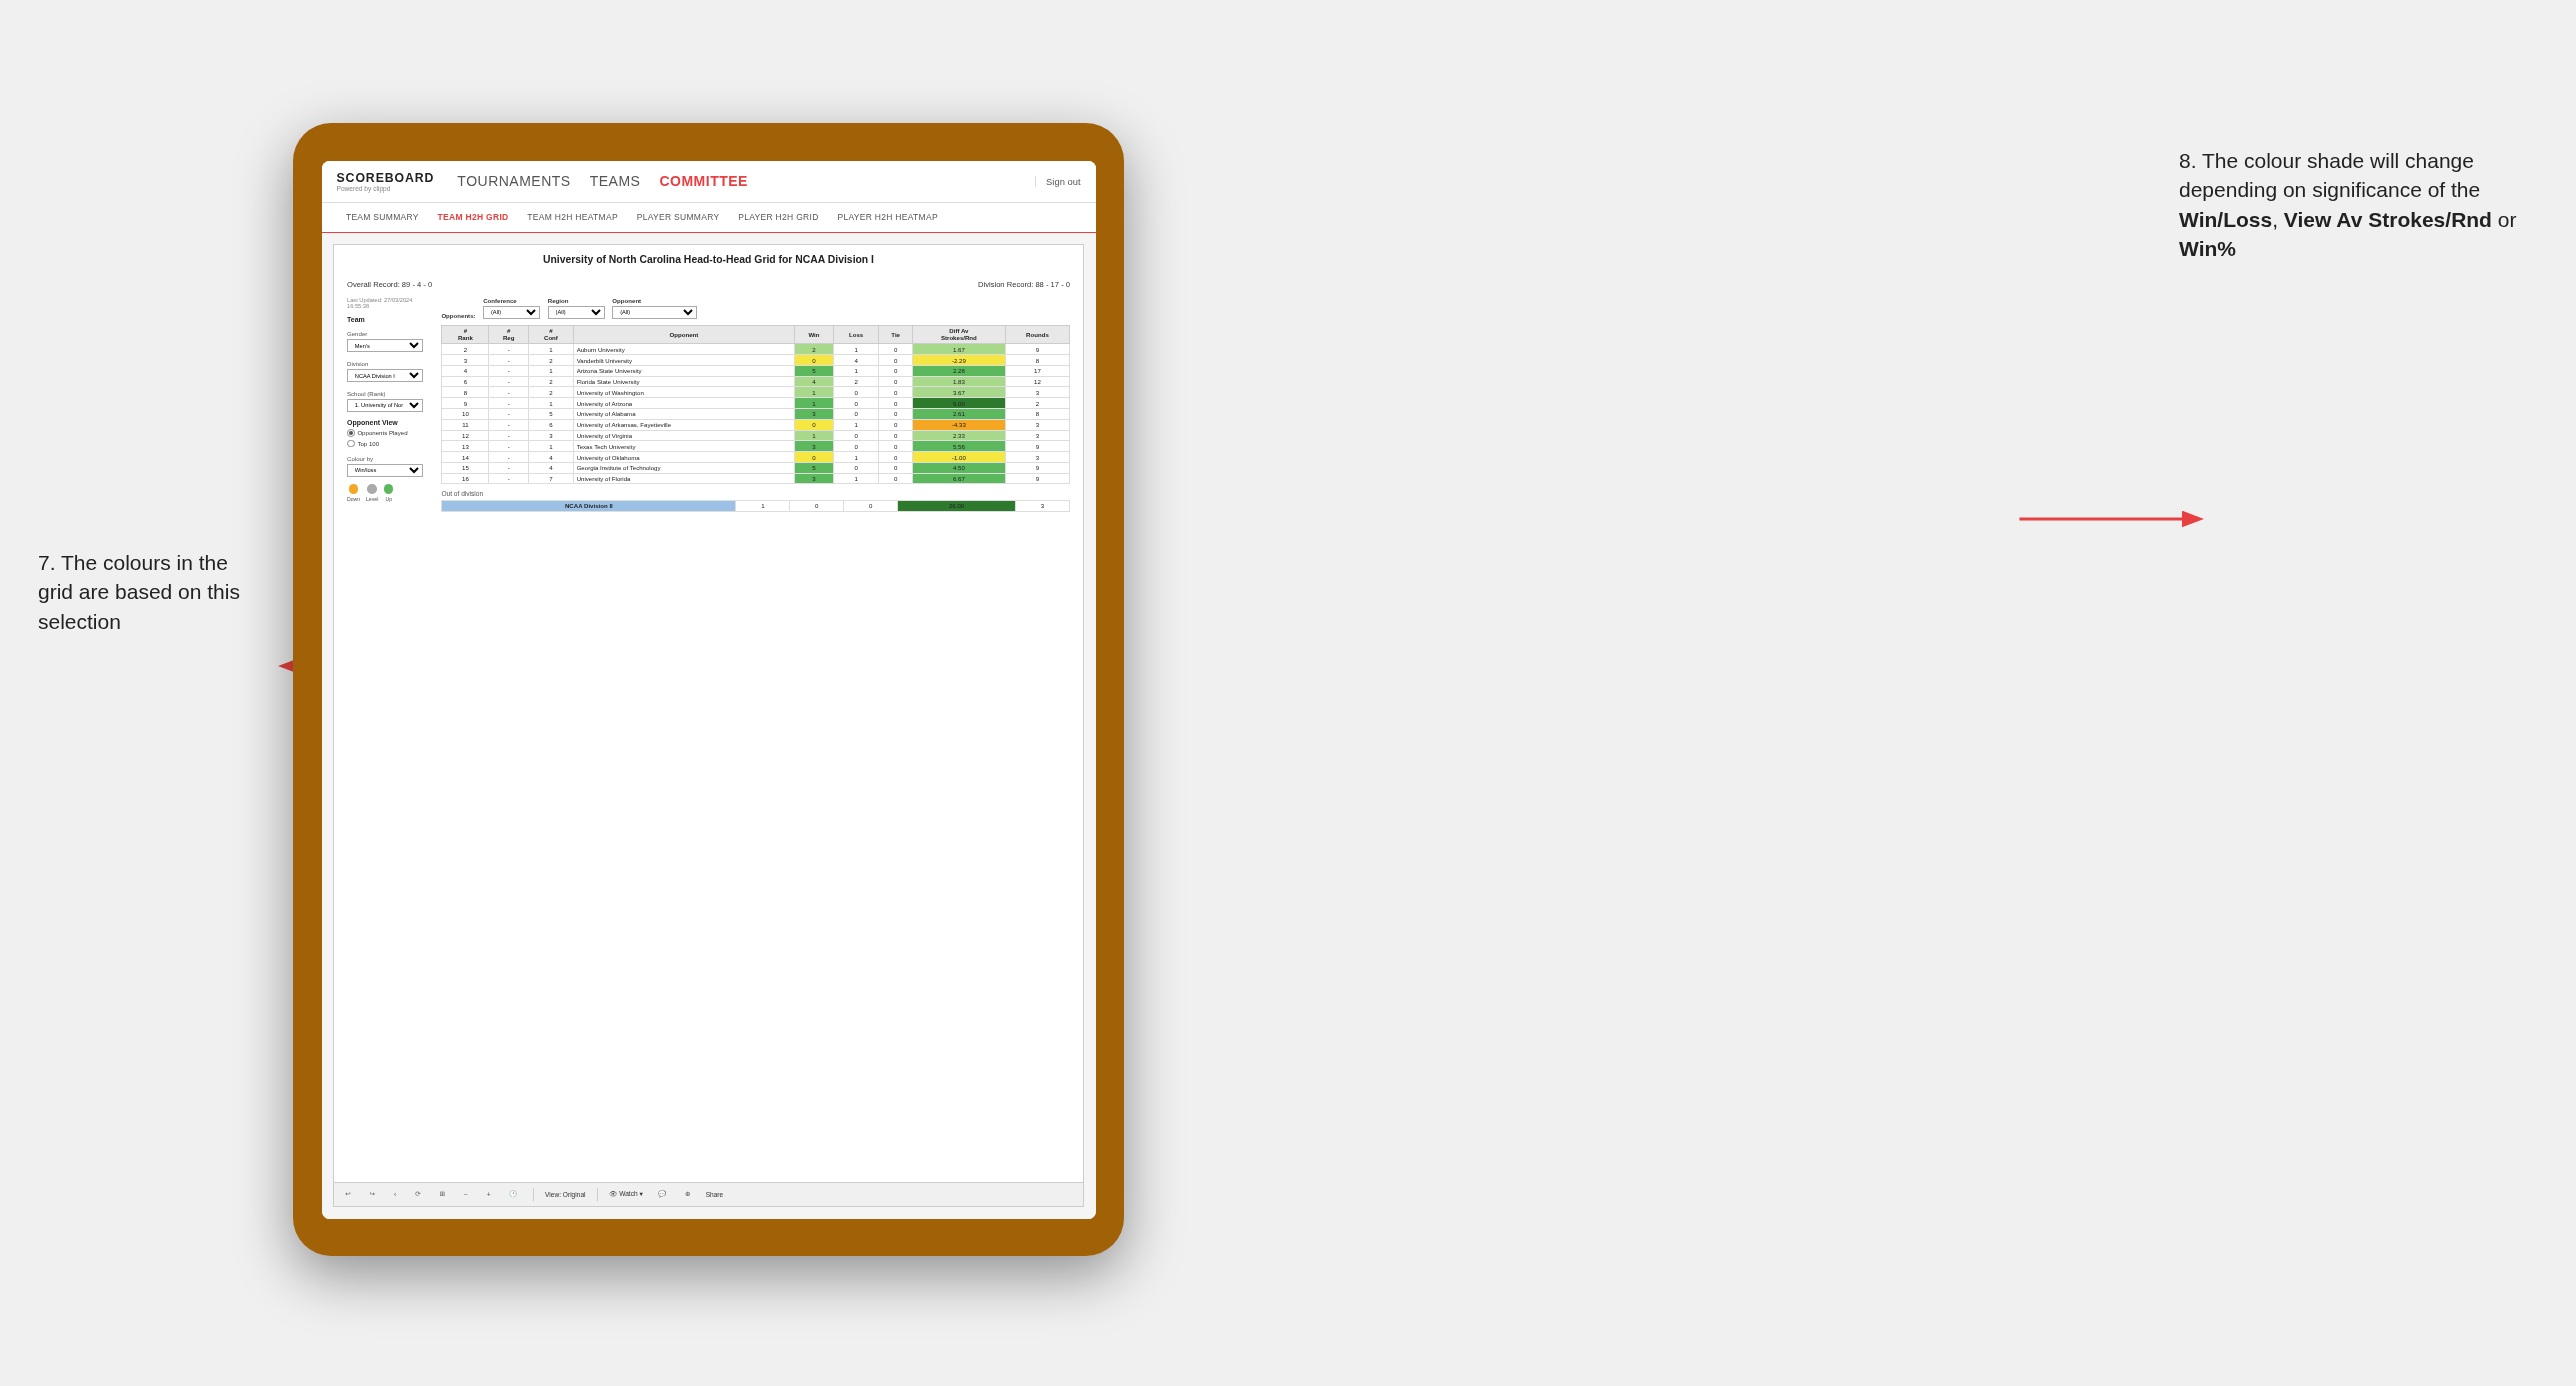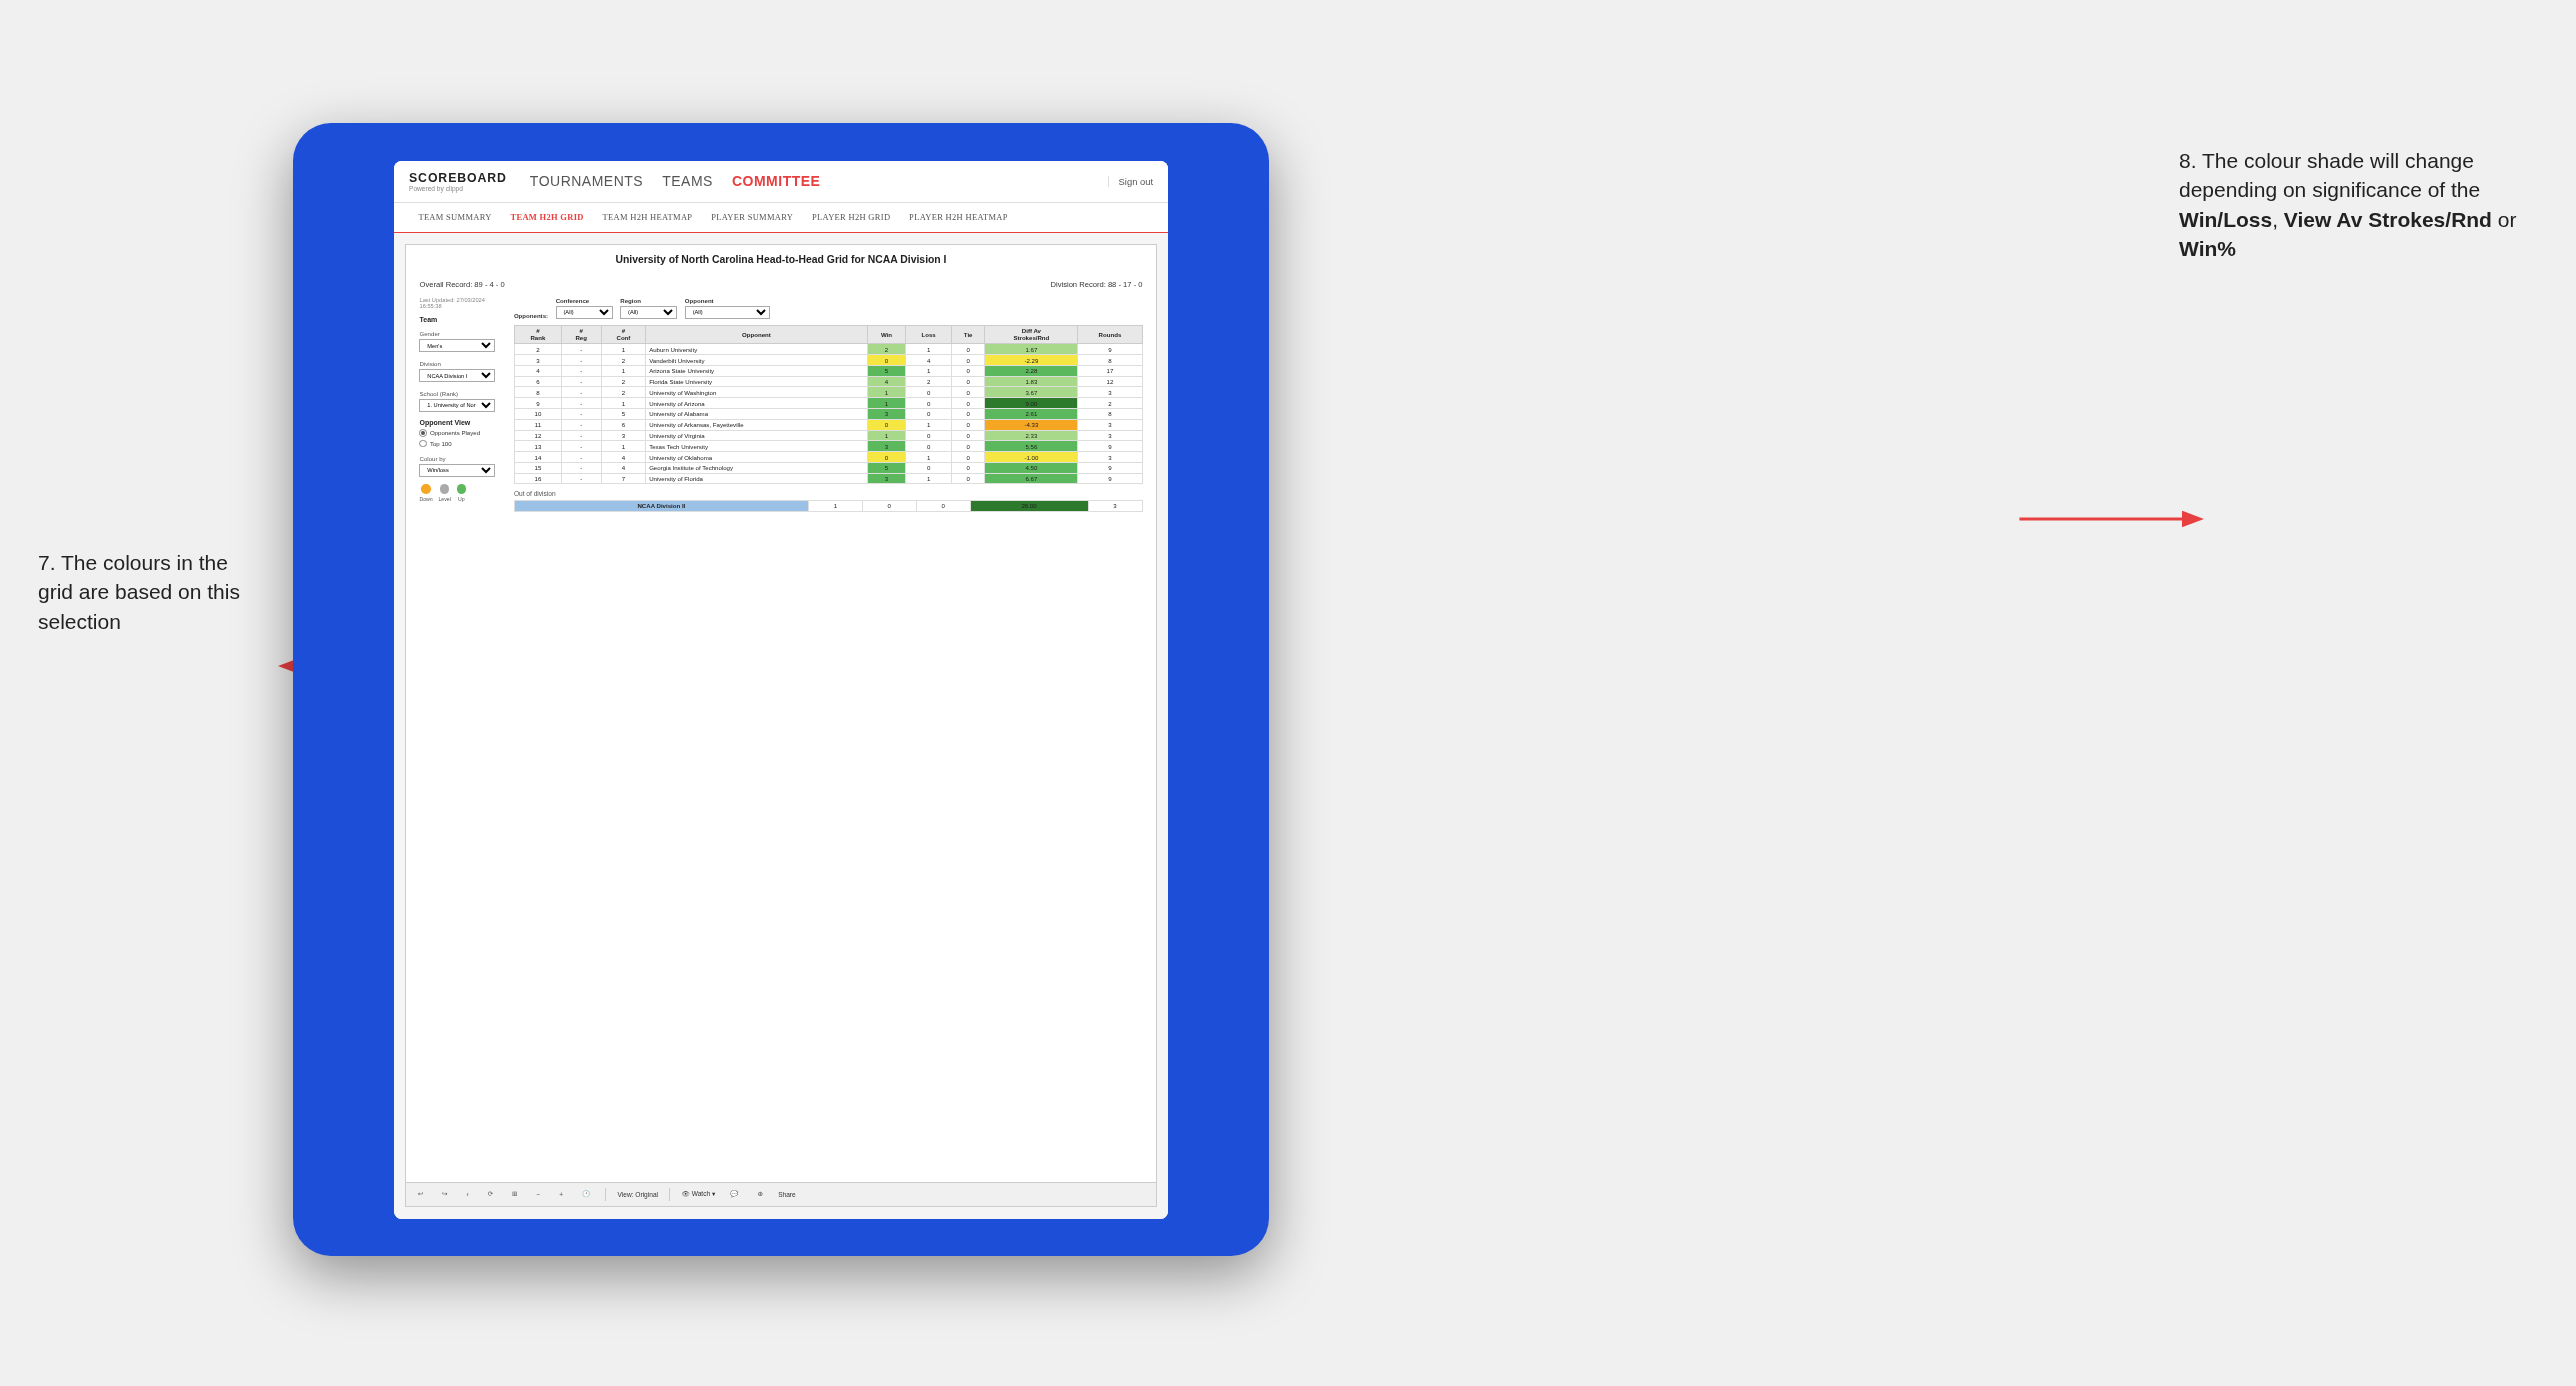--- a/index.html
+++ b/index.html
@@ -10,23 +10,23 @@
       height: 1386px;
       position: relative;
       overflow: hidden;
     }
 
     
     .tablet-frame {
       position: absolute;
       left: 293px;
       top: 123px;
-      width: 976px;
+      width: 831px;
       height: 1133px;
-      background: #1d4ed8;
+      background: #a16207;
       border-radius: 38px;
       box-shadow: 0 19px 57px rgba(0,0,0,0.4);
       display: flex;
       align-items: center;
       justify-content: center;
     }
     .tablet-screen {
       width: 774px;
       height: 1058px;
       background: #fff;
@@ -85,21 +85,20 @@
     }
 
     
     .sub-nav {
       background: #fff;
       border-bottom: 1.9px solid #e84040;
       padding: 0 15px;
       display: flex;
       gap: 0;
       height: 30px;
-      font-family: Liberation Serif, serif;
     }
     .sub-nav-item {
       font-size: 8.5px;
       padding: 0 9.4px;
       display: flex;
       align-items: center;
       color: #555;
       text-transform: uppercase;
       cursor: pointer;
       letter-spacing: 0.3px;

